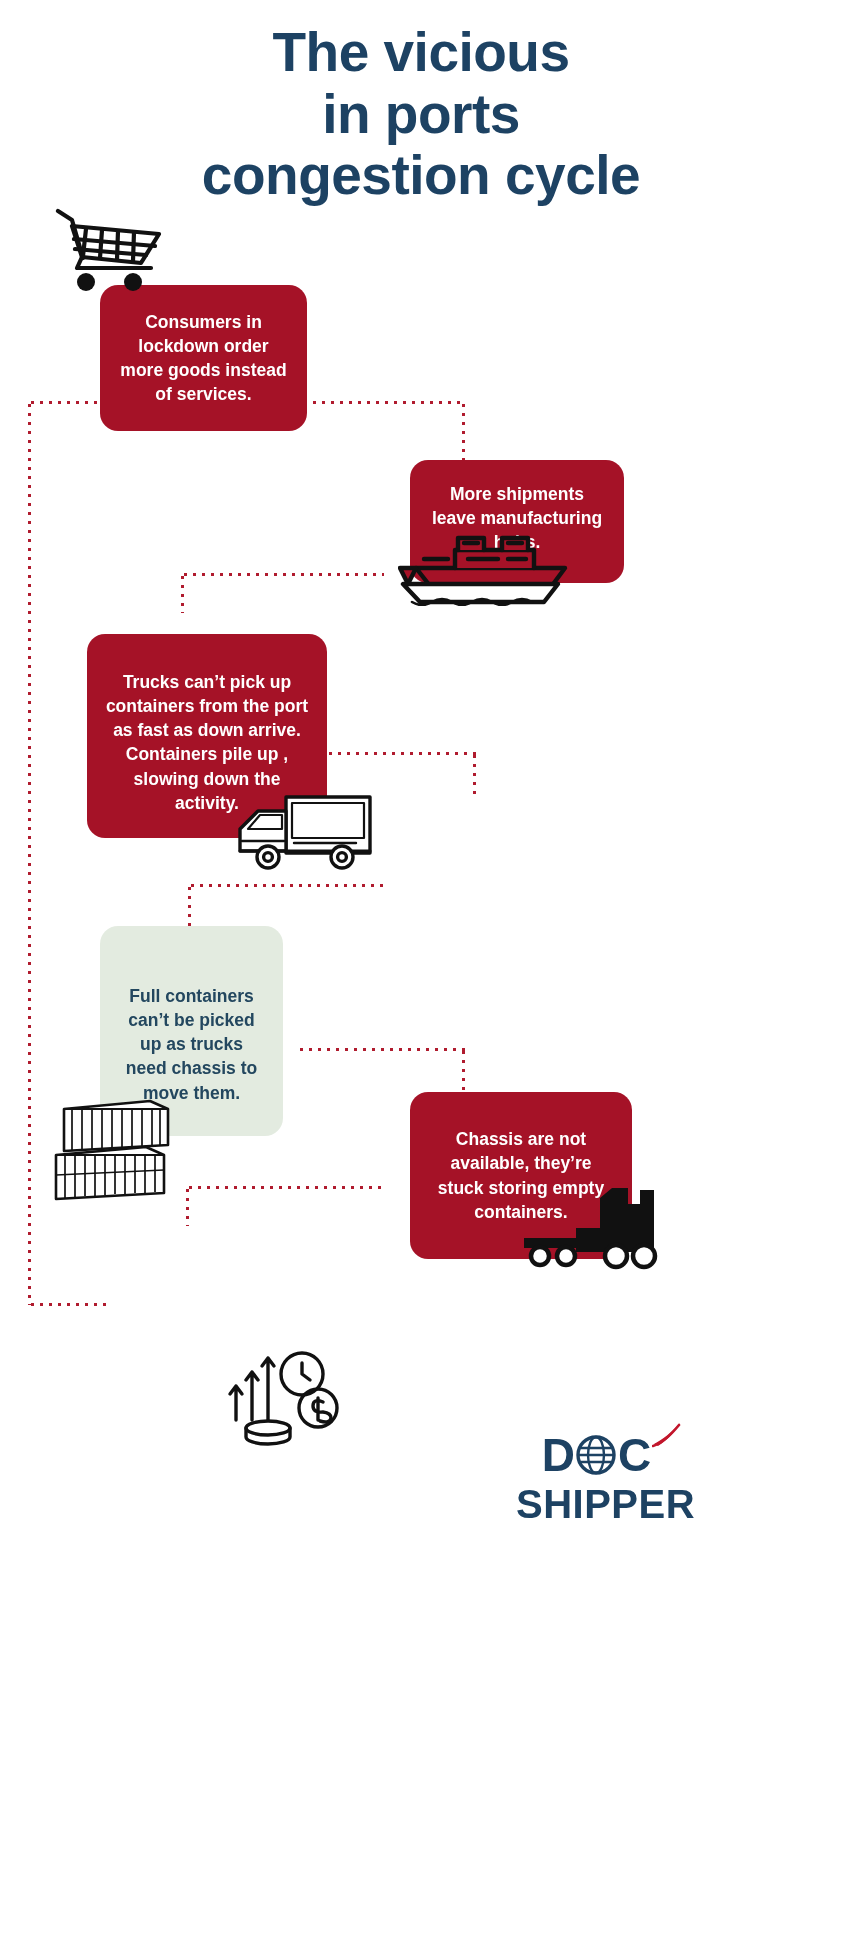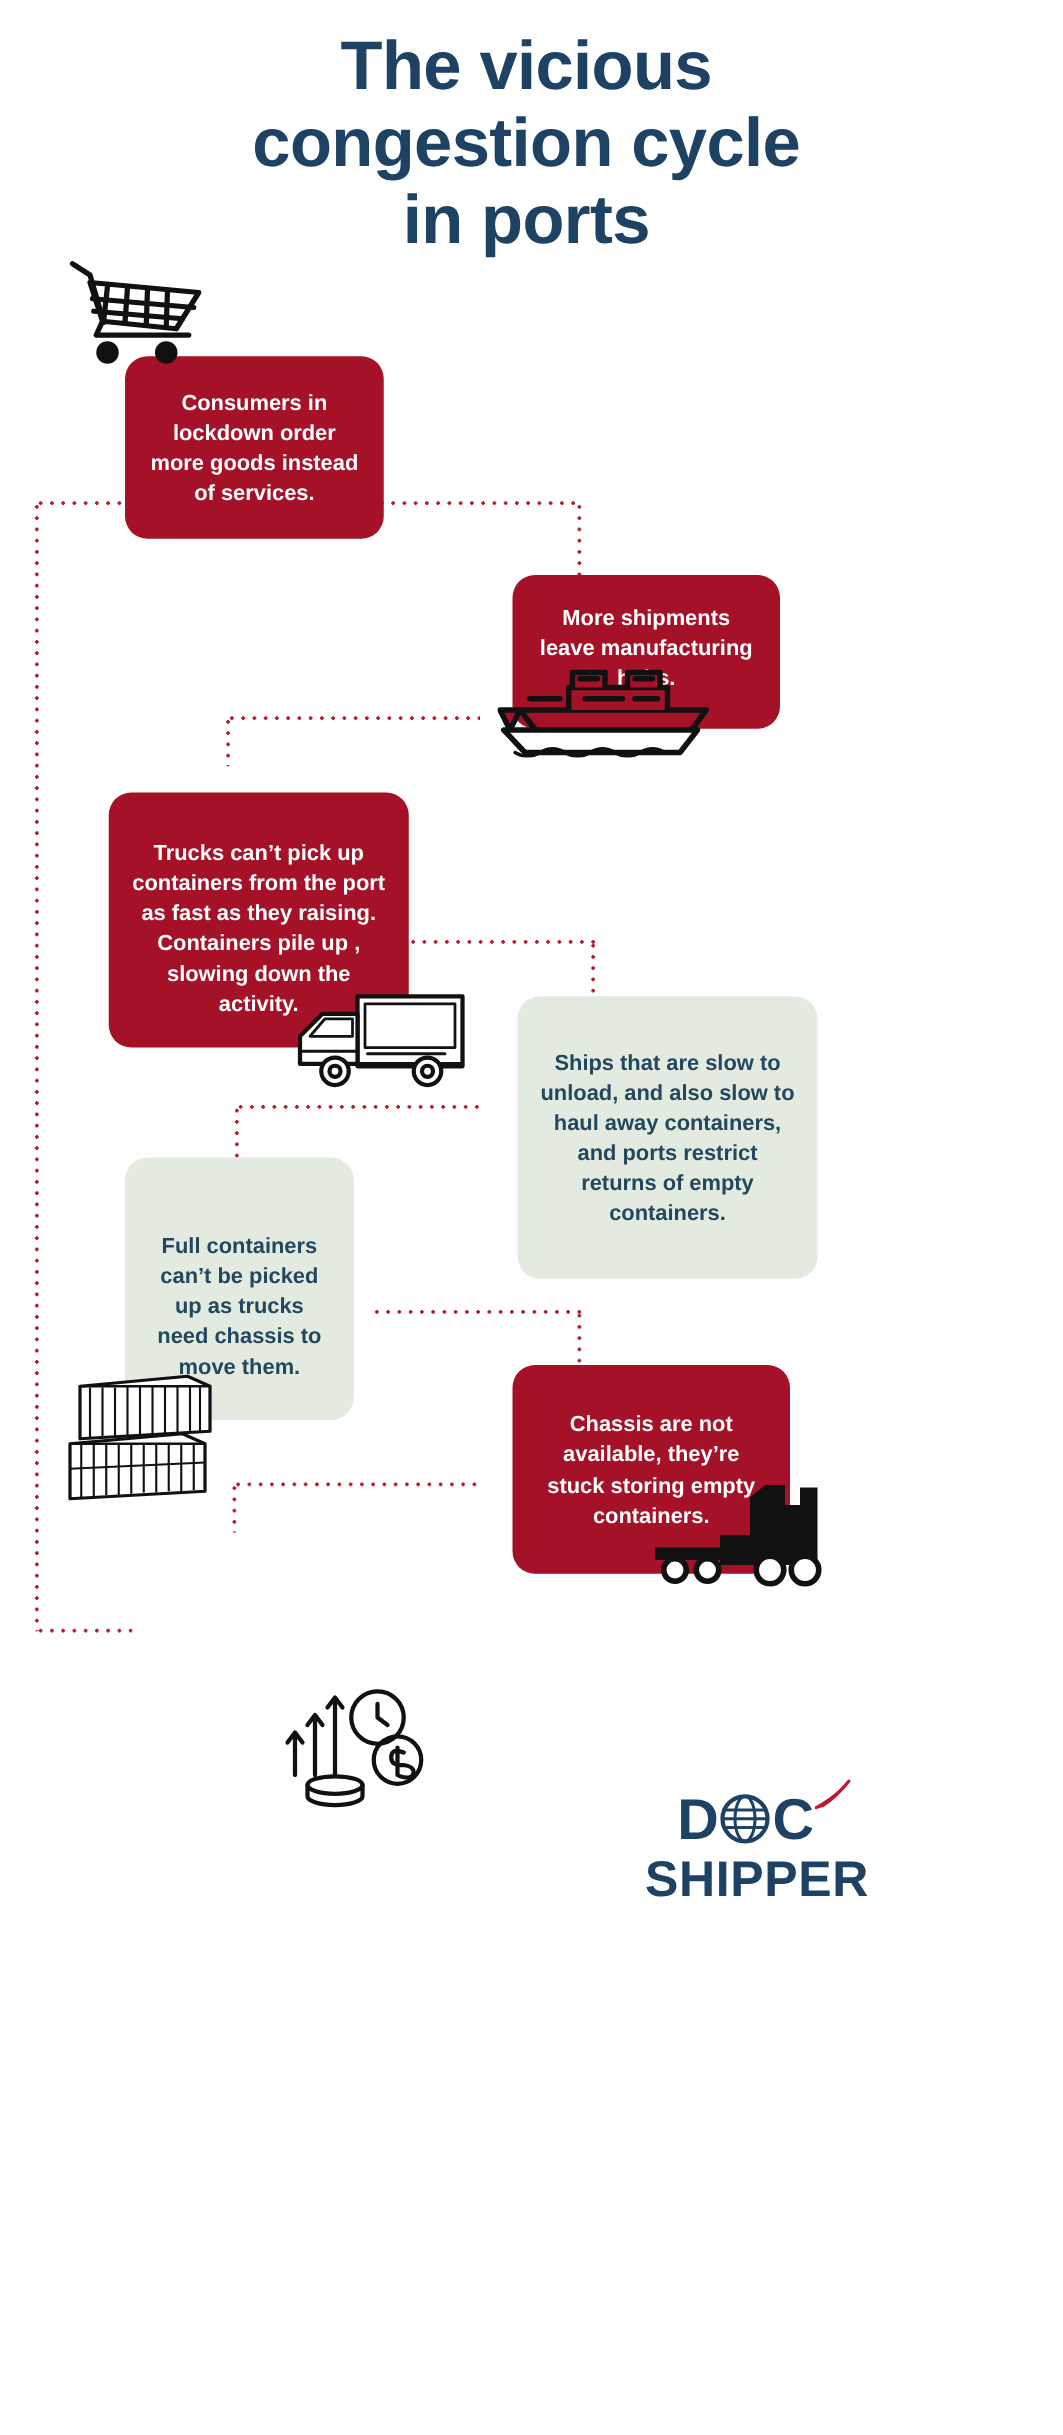--- a/index.html
+++ b/index.html
@@ -50,22 +50,22 @@
      letter-spacing:0.5px;text-align:center;font-family:"Liberation Sans",sans-serif;}
   .logo-plane{position:absolute;right:-6px;top:-10px;}
 </style>
 </head>
 <body>
 
 <div id="stage">
 
   <div class="title">
     <span>The vicious</span>
+    <span>in ports</span>
     <span>congestion cycle</span>
-    <span>in ports</span>
   </div>
 
   <div class="dot-h" style="left:28px;top:401px;width:250px;"></div>
 
   <div class="dot-h" style="left:265px;top:401px;width:200px;"></div>
   <div class="dot-v" style="left:462px;top:401px;height:62px;"></div>
 
   <div class="dot-h" style="left:181px;top:573px;width:203px;"></div>
   <div class="dot-v" style="left:181px;top:573px;height:40px;"></div>
 
@@ -117,21 +117,21 @@
         <path d="M26 31 L50 31"></path>
         <path d="M5 56 L160 56 L146 74 L22 74 Z" fill="#ffffff"></path>
       </g>
       <g fill="none" stroke="#111111" stroke-width="2.6" stroke-linecap="round">
         <path d="M14 74 q10 6 20 0 q10 -6 20 0 q10 6 20 0 q10 -6 20 0 q10 6 20 0 q10 -6 20 0"></path>
       </g>
     </svg>
   </div>
 
   <div class="card red" style="left:55px;top:634px;width:240px;height:204px;align-items:flex-start;padding-top:36px;">
-    <span class="txt">Trucks can’t pick up containers from the port as fast as they raising. Containers pile up , slowing down the activity.</span>
+    <span class="txt">Trucks can’t pick up containers from the port as fast as down arrive. Containers pile up , slowing down the activity.</span>
   </div>
   <div class="icon" style="left:224px;top:783px;width:152px;height:95px;">
     <svg viewBox="0 0 152 95" xmlns="http://www.w3.org/2000/svg">
       <g fill="#ffffff" stroke="#111111" stroke-width="3.4" stroke-linecap="round" stroke-linejoin="round">
         <path d="M62 14 L146 14 L146 70 L62 70 Z"></path>
         <path d="M68 20 L140 20 L140 55 L68 55 Z" fill="none" stroke-width="2.2"></path>
         <path d="M62 28 L34 28 L16 46 L16 68 L62 68 Z"></path>
         <path d="M36 32 L58 32 L58 46 L24 46 Z" fill="none" stroke-width="2.2"></path>
         <path d="M16 68 L146 68" stroke-width="3"></path>
       </g>
@@ -140,23 +140,20 @@
         <circle cx="44" cy="74" r="4.4"></circle>
         <circle cx="118" cy="74" r="11"></circle>
         <circle cx="118" cy="74" r="4.4"></circle>
       </g>
       <g fill="none" stroke="#111111" stroke-width="2.4" stroke-linecap="round">
         <path d="M18 58 L60 58 M70 60 L132 60"></path>
       </g>
     </svg>
   </div>
 
-  <div class="card green" style="left:382px;top:797px;width:240px;height:226px;">
-    <span class="txt">Ships that are slow to unload, and also slow to haul away containers, and ports restrict returns of empty containers.</span>
-  </div>
 
   <div class="card green" style="left:68px;top:926px;width:183px;height:210px;align-items:flex-start;padding-top:58px;">
     <span class="txt">Full containers can’t be picked up as trucks need chassis to move them.</span>
   </div>
   <div class="icon" style="left:50px;top:1097px;width:135px;height:108px;">
     <svg viewBox="0 0 135 108" xmlns="http://www.w3.org/2000/svg">
       <g fill="#ffffff" stroke="#111111" stroke-width="2.6" stroke-linejoin="round">
 
         <path d="M14 12 L100 4 L118 12 L118 48 L14 54 Z"></path>
         <path d="M14 12 L118 12" stroke-width="2"></path>

